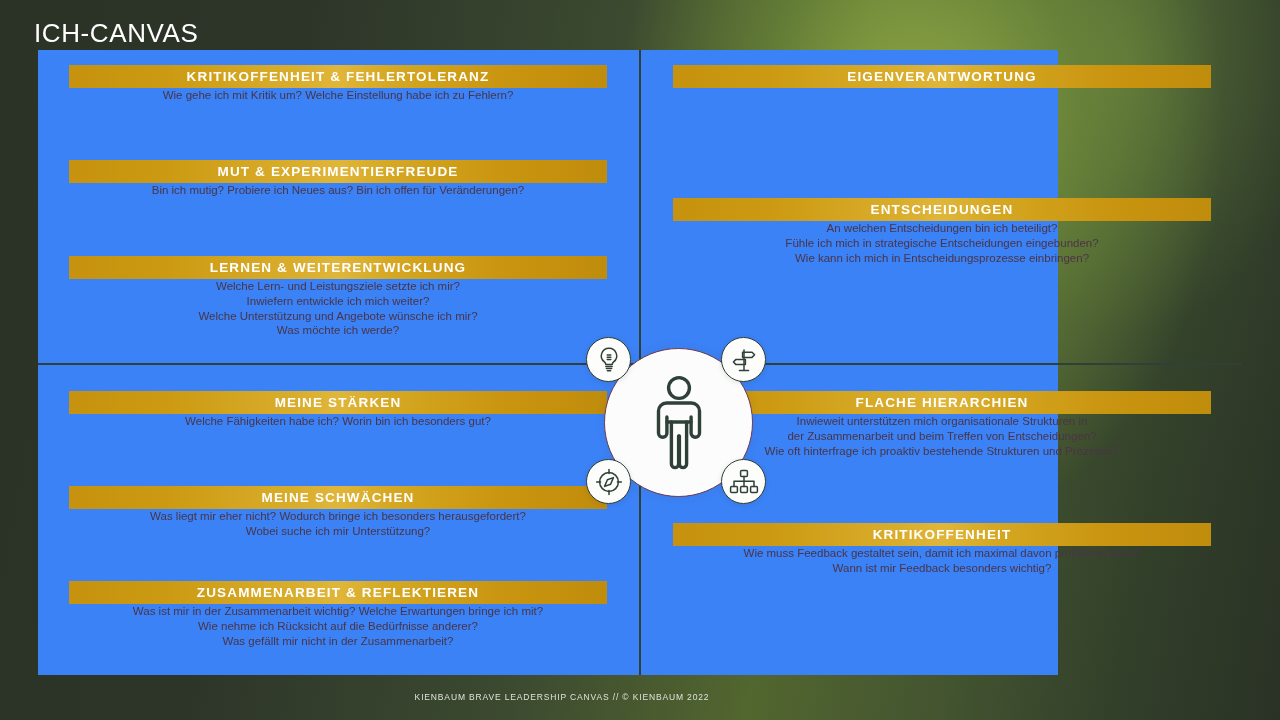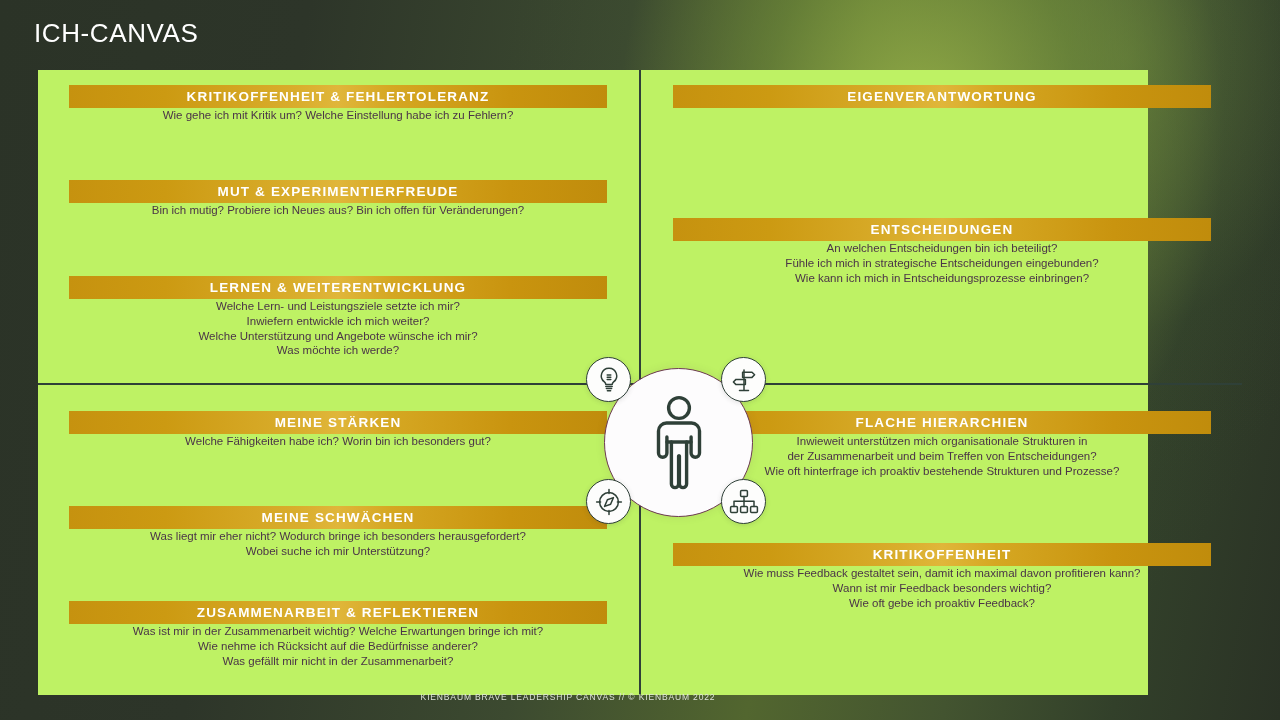--- a/index.html
+++ b/index.html
@@ -22,23 +22,23 @@
     left: 34px; top: 18px;
     font-size: 26px;
     letter-spacing: 0.6px;
     color: #ffffff;
     font-weight: 400;
   }
 
   
   #canvas-panel {
     position: absolute;
-    left: 38px; top: 70px;
-    width: 1110px; height: 625px;
-    background: #bef264;
+    left: 38px; top: 50px;
+    width: 1020px; height: 625px;
+    background: #3b82f6;
   }
 
   .divider-v {
     position: absolute;
     left: 601px; top: 0;
     width: 2px; height: 625px;
     background: #2f4038;
   }
   .divider-h {
     position: absolute;
@@ -127,21 +127,21 @@
     box-shadow: 0 1px 5px rgba(60,60,60,0.16);
   }
   #mini-lightbulb  { left: -5px;  top: 2px; }
   #mini-signpost   { left: 130px; top: 2px; }
   #mini-compass    { left: -5px;  top: 124px; }
   #mini-orgchart   { left: 130px; top: 124px; }
 
   
   #footer {
     position: absolute;
-    left: 8px; top: 692px;
+    left: 2px; top: 692px;
     width: 1120px;
     text-align: center;
     color: #dfe4da;
     font-size: 8.5px;
     letter-spacing: 0.85px;
   }
 </style>
 </head>
 <body>
 
@@ -234,21 +234,20 @@
         <div>der Zusammenarbeit und beim Treffen von Entscheidungen?</div>
         <div>Wie oft hinterfrage ich proaktiv bestehende Strukturen und Prozesse?</div>
       </div>
     </div>
 
     <div class="topic" id="topic-feedbackprozesse">
       <div class="topic-bar">KRITIKOFFENHEIT</div>
       <div class="topic-questions">
         <div>Wie muss Feedback gestaltet sein, damit ich maximal davon profitieren kann?</div>
         <div>Wann ist mir Feedback besonders wichtig?</div>
-        <div>Wie oft gebe ich proaktiv Feedback?</div>
       </div>
     </div>
 
   </div>
 
   <div id="center-emblem">
 
     <div id="center-circle">
       <svg id="person-icon" width="66" height="96" viewBox="0 0 66 96">
         <g fill="none" stroke="#2f4038" stroke-width="3.4" stroke-linejoin="round" stroke-linecap="round">

